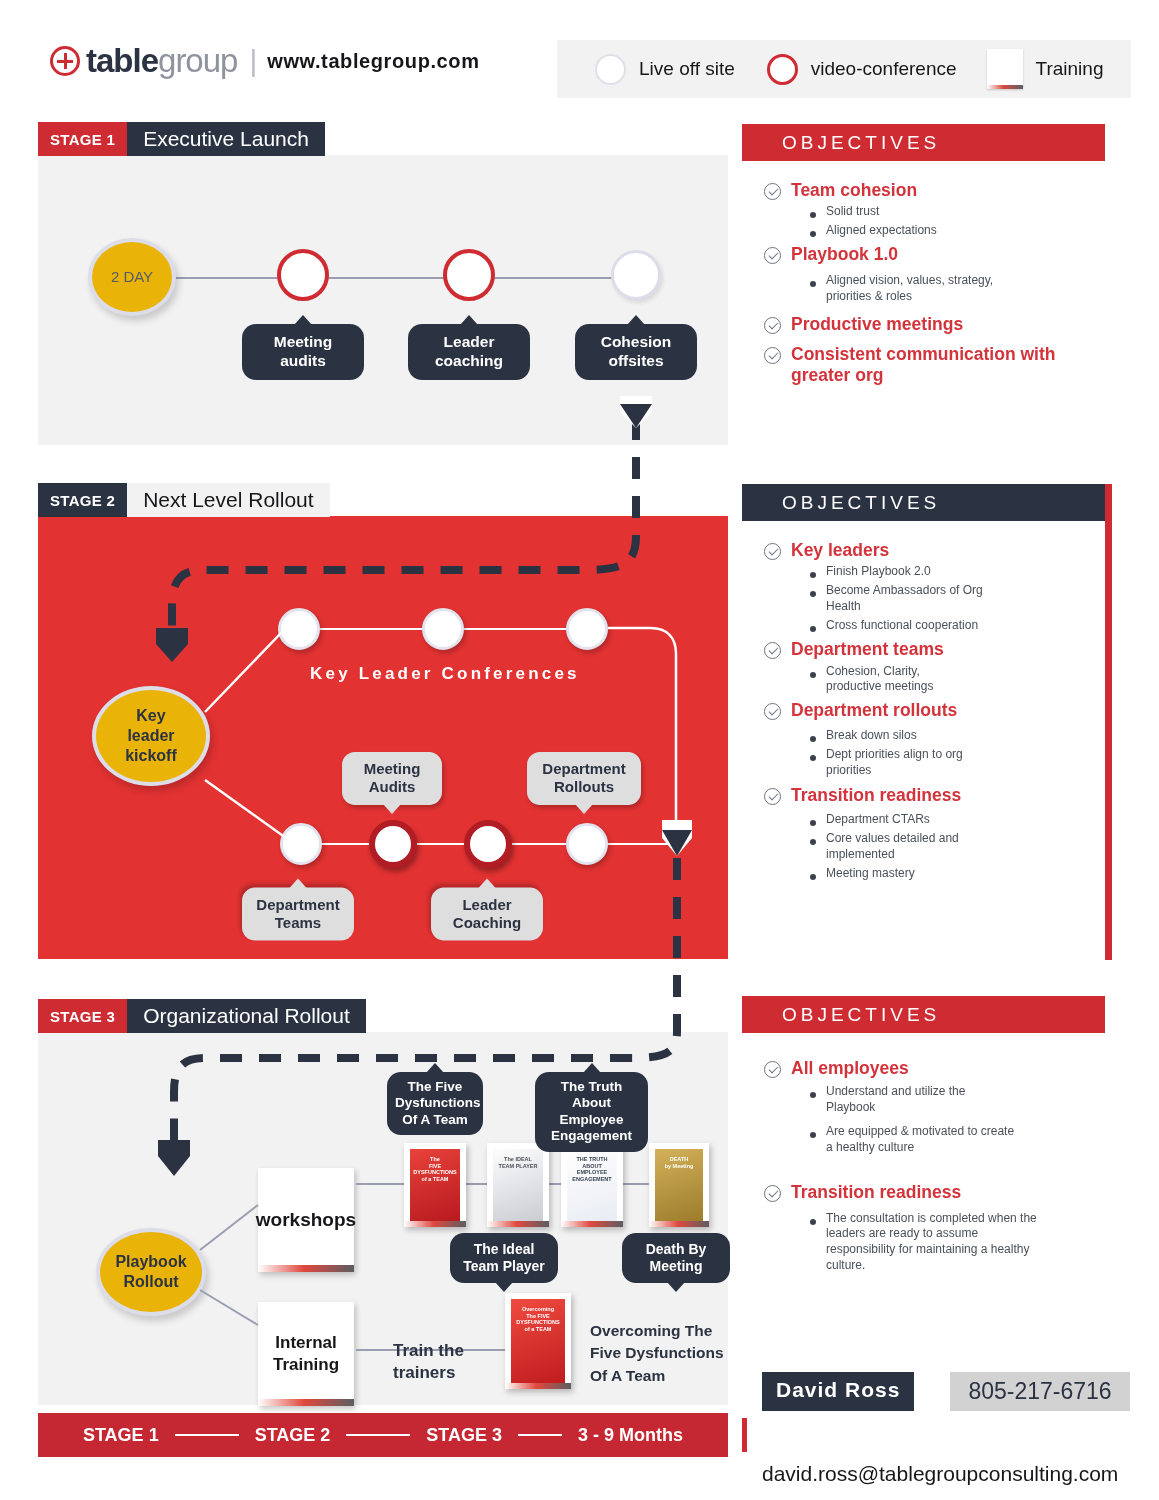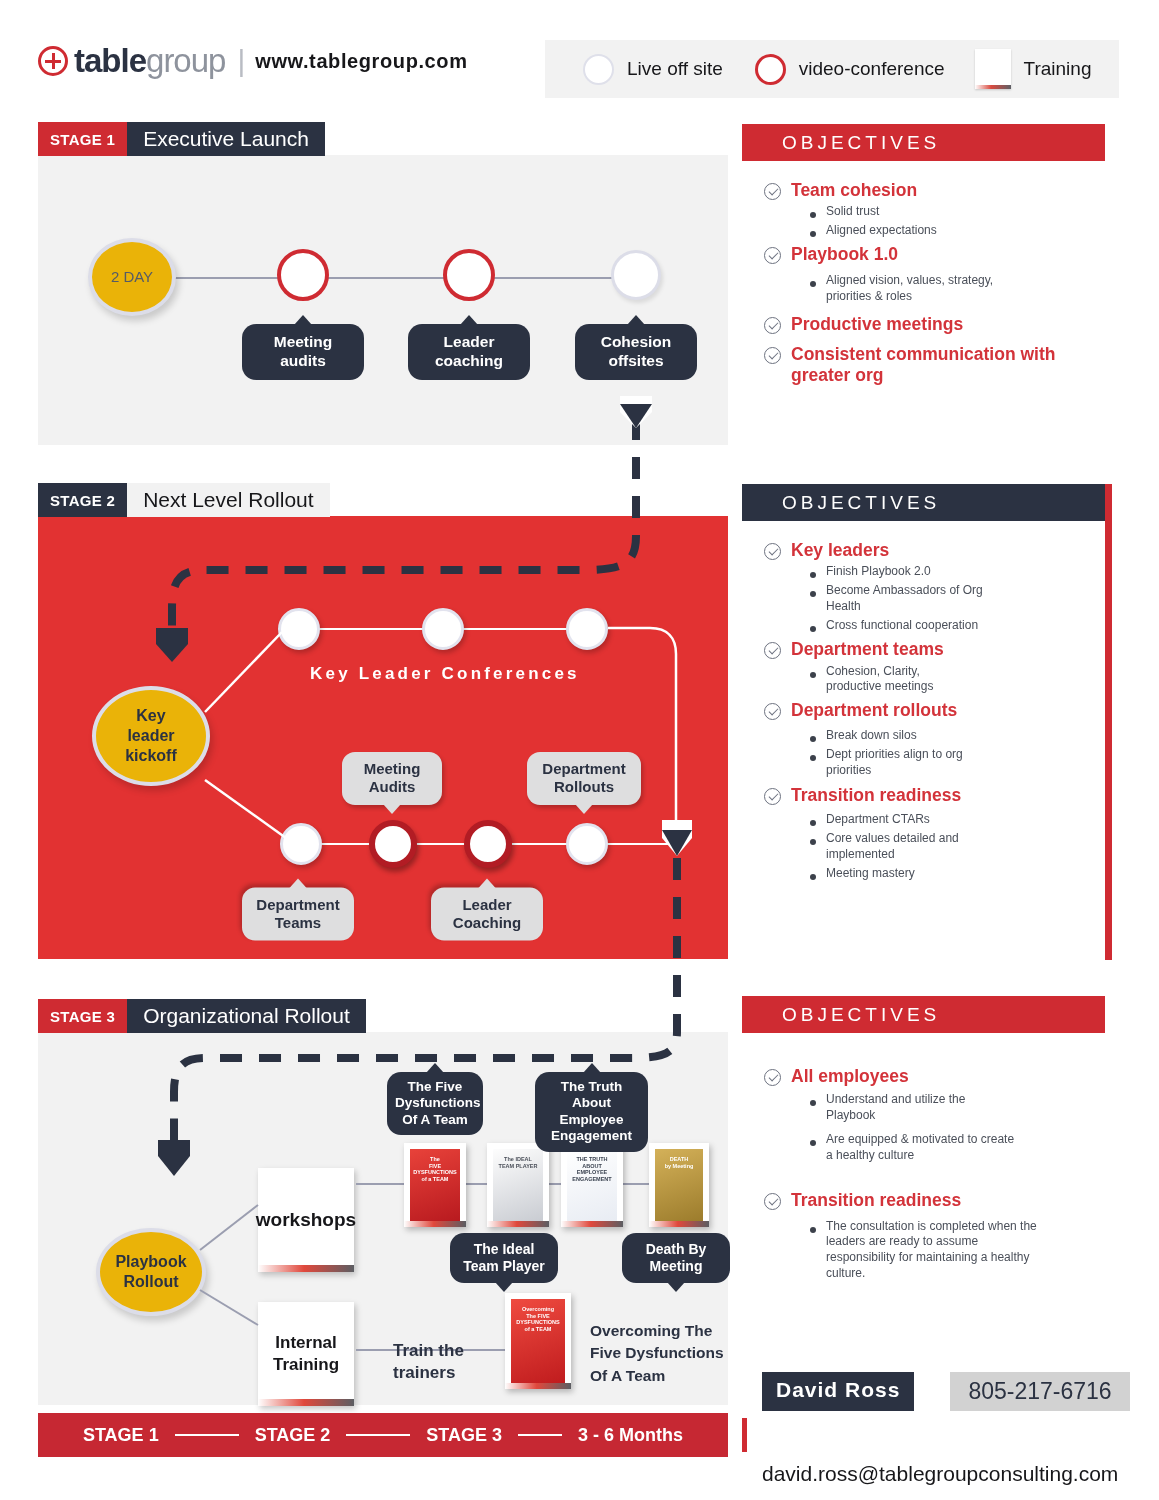--- a/index.html
+++ b/index.html
@@ -4,21 +4,21 @@
 <style>
   * { box-sizing: border-box; margin:0; padding:0; }
   html,body { background:#ffffff; }
   body {
     width:1159px; height:1500px; position:relative;
     font-family:"Liberation Sans", sans-serif;
     color:#2b3242; overflow:hidden;
   }
 
   
-  .header { position:absolute; left:0; top:0; width:1122px; height:108px; background:#fff; }
+  .header { position:absolute; left:12px; top:0; width:1122px; height:108px; background:#fff; }
   .logo-wrap { position:absolute; left:38px; top:42px; display:flex; align-items:center; }
   .logo-mark { width:30px; height:30px; border-radius:50%; border:3px solid #cf2b32; position:relative; margin-right:6px; }
   .logo-mark:before, .logo-mark:after {
     content:""; position:absolute; background:#cf2b32;
   }
   .logo-mark:before { left:50%; top:4px; width:3px; height:16px; margin-left:-1.5px; }
   .logo-mark:after  { top:50%; left:4px; height:3px; width:16px; margin-top:-1.5px; }
   .logo-table { font-size:33px; font-weight:bold; color:#2b3242; letter-spacing:-1px; }
   .logo-group { font-size:33px; font-weight:300; color:#8e939d; letter-spacing:-1px; }
   .logo-divider { color:#b9bcc3; font-size:30px; margin:0 10px 0 12px; font-weight:300;}
@@ -382,21 +382,21 @@
   <div class="book-inner" style="background:linear-gradient(160deg,#ef4b40,#c01c1e);">Overcoming<br>The FIVE<br>DYSFUNCTIONS<br>of a TEAM</div>
 </div>
 <div style="position:absolute; left:590px; top:1320px; font-size:15.5px; font-weight:bold; color:#2b3242; line-height:1.45;">
   <span>Overcoming The</span><br>
   <span>Five Dysfunctions</span><br>
   <span>Of A Team</span>
 </div>
 
 <div class="obj obj3">
   <div class="obj-hd red">OBJECTIVES</div>
-  <div class="obj-body" style="min-height:375px; padding-top:28px;">
+  <div class="obj-body" style="min-height:375px; padding-top:20px;">
     <div class="obj-grp">
       <div class="obj-head-row">
           <span class="chk"></span>
         <span class="obj-head-txt">All employees</span>
         </div>
       <ul class="obj-subs" style="margin-top:5px;">
         <li style="max-width:190px;">Understand and utilize the Playbook</li>
         <li style="max-width:215px; margin-top:8px;">Are equipped &amp; motivated to create a healthy culture</li>
       </ul>
     </div>
@@ -412,21 +412,21 @@
   </div>
 </div>
 
 <div class="foot-bar">
   <span>STAGE 1</span>
   <span class="foot-dash"></span>
   <span>STAGE 2</span>
   <span class="foot-dash"></span>
   <span>STAGE 3</span>
   <span class="foot-dash" style="width:44px;"></span>
-  <span>3 - 6 Months</span>
+  <span>3 - 9 Months</span>
 </div>
 
 <div class="redline-l"></div>
 <div class="contact">
   <div class="contact-name">David Ross</div>
   <div class="contact-phone">805-217-6716</div>
 </div>
 <div class="contact-mail">david.ross@tablegroupconsulting.com</div>
 
 <svg class="ov" viewBox="0 0 1159 1500">

